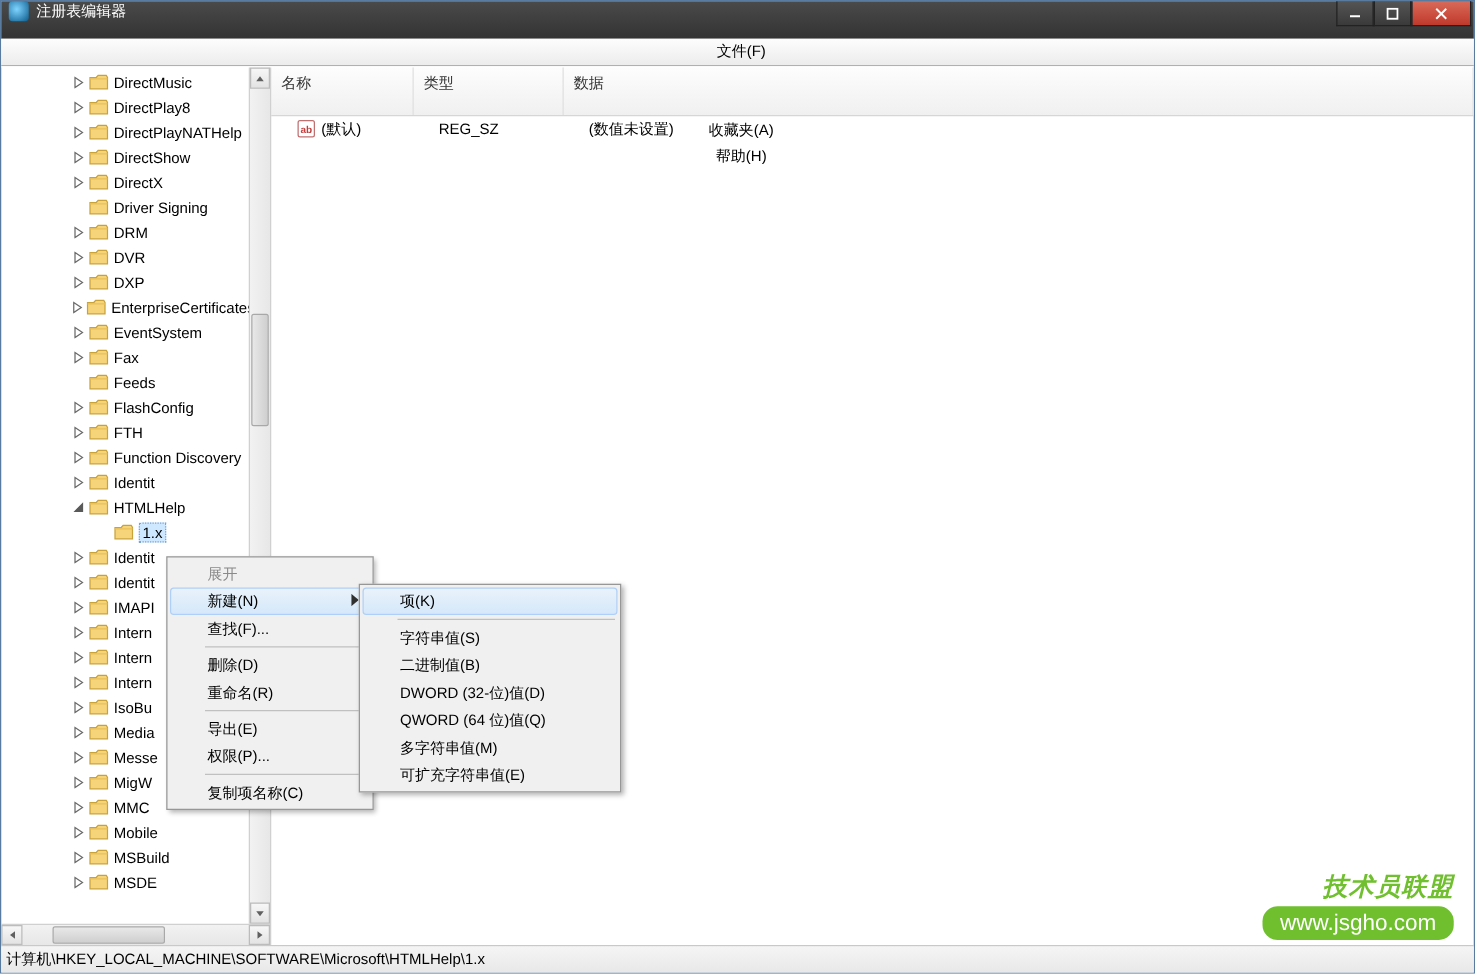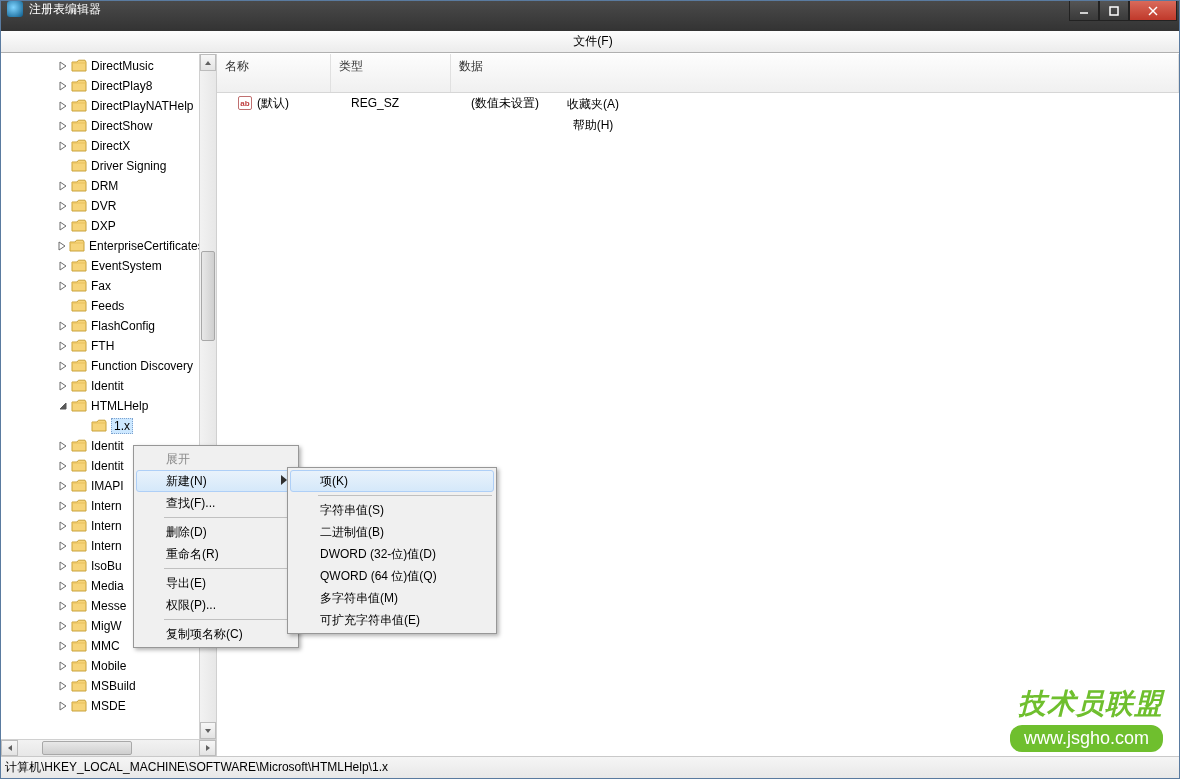--- a/index.html
+++ b/index.html
@@ -49,21 +49,21 @@
 .statusbar { height: 22px; background: linear-gradient(#f5f5f5,#e8e8e8); border-top: 1px solid #c9c9c9; display: flex; align-items: center; padding-left: 4px; }
 .context-menu { position: absolute; background: #f0f0f0; border: 1px solid #979797; box-shadow: 2px 2px 4px rgba(0,0,0,0.3); padding: 2px; }
 .context-menu .cm-item { height: 22px; display: flex; align-items: center; padding-left: 30px; padding-right: 30px; position: relative; cursor: default; }
 .context-menu .cm-item.disabled { color: #8a8a8a; }
 .context-menu .cm-item.hover { background: linear-gradient(#e9f2fb,#d5e8fa); border: 1px solid #aecff7; border-radius: 3px; padding-left: 29px; padding-right: 11px; }
 .context-menu .cm-sep { height: 1px; background: #c0c0c0; margin: 3px 2px 3px 28px; }
 .context-menu .arrow { position: absolute; right: 8px; }
 .submenu { left: 286px; top: 466px; width: 210px; }
 .mainmenu { left: 132px; top: 444px; width: 166px; }
 .watermark { position: absolute; right: 16px; bottom: 26px; text-align: right; pointer-events: none; }
-.watermark .big { font-size: 28px; font-weight: bold; color: #6fbf2e; font-style: italic; letter-spacing: 1px; }
+.watermark .big { font-size: 20px; font-weight: bold; color: #6fbf2e; font-style: italic; letter-spacing: 1px; }
 .watermark .pill { background: #6fbf2e; color: #fff; border-radius: 12px; padding: 3px 14px; font-size: 18px; display: inline-block; margin-top: 2px; }
 .tree-outer { flex: 1; display: flex; min-height: 0; }
 </style>
 </head>
 <body>
 
 <div class="window">
 
   <div class="titlebar">
     <div class="app-icon"></div>

